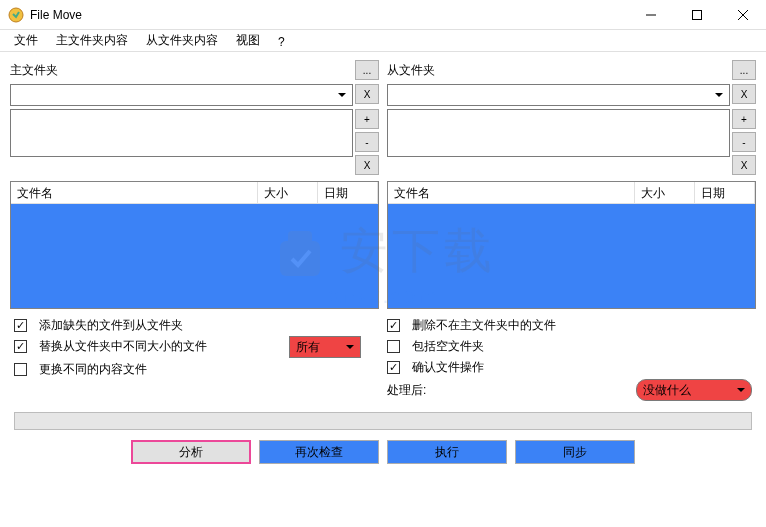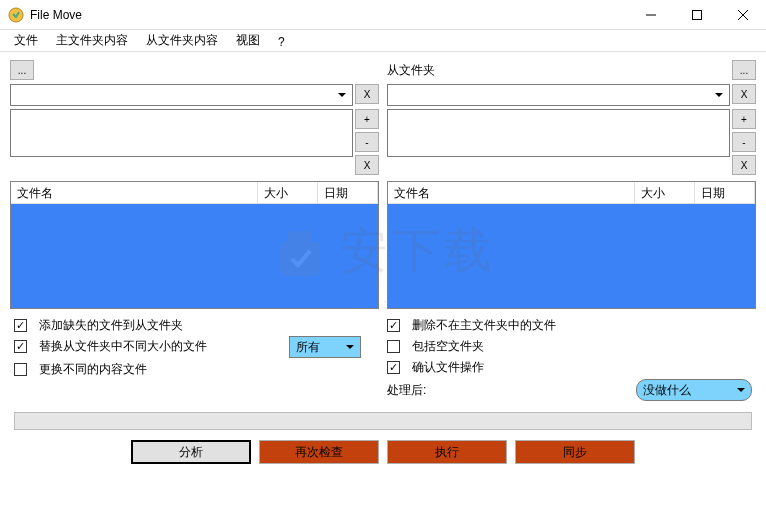--- a/index.html
+++ b/index.html
@@ -27,30 +27,30 @@
 .th { padding: 3px 6px; border-right: 1px solid #e0e0e0; font-size: 12px; }
 .th.name { flex: 1; }
 .th.size { width: 60px; text-align: left; }
 .th.date { width: 60px; }
 .options-area { padding: 6px 14px 0 14px; display: flex; gap: 8px; }
 .opt-col { flex: 1; }
 .checkbox-row { display: flex; align-items: center; height: 21px; gap: 12px; }
 .chk { width: 13px; height: 13px; border: 1px solid #333; background: #fff; display: flex; align-items: center; justify-content: center; cursor: pointer; }
 .chk.checked::after { content: "✓"; font-size: 11px; line-height: 1; color: #000; }
 .select-row { display: flex; align-items: center; height: 24px; gap: 8px; }
-.select-box { width: 72px; height: 22px; border: 1px solid #7a7a7a; background: #7dd3fc; padding: 2px 18px 2px 6px; position: relative; cursor: pointer; }
+.select-box { width: 72px; height: 22px; border: 1px solid #7a7a7a; background: #ef4444; padding: 2px 18px 2px 6px; position: relative; cursor: pointer; }
 .select-box::after { content: ""; position: absolute; right: 6px; top: 8px; border-left: 4px solid transparent; border-right: 4px solid transparent; border-top: 4px solid #000; }
 .select-box.wide { width: 116px; border-radius: 10px; }
 .process-row { display: flex; align-items: center; height: 24px; gap: 8px; }
 .process-label { width: 60px; }
 .progress-area { padding: 10px 14px 4px 14px; }
 .progress-bar { height: 18px; border: 1px solid #bcbcbc; background: #e6e6e6; }
 .bottom-buttons { display: flex; justify-content: center; gap: 8px; padding: 6px 0 8px 0; }
-.action-btn { width: 120px; height: 24px; border: 1px solid #adadad; background: #c2410c; cursor: pointer; display: flex; align-items: center; justify-content: center; font-size: 12px; }
-.action-btn.primary { border: 2px solid #000000; background: #e1e1e1; }
+.action-btn { width: 120px; height: 24px; border: 1px solid #adadad; background: #3b82f6; cursor: pointer; display: flex; align-items: center; justify-content: center; font-size: 12px; }
+.action-btn.primary { border: 2px solid #ec4899; background: #e1e1e1; }
 .watermark { position: absolute; left: 50%; top: 50%; transform: translate(-50%, -50%); pointer-events: none; opacity: 0.12; display: flex; flex-direction: column; align-items: center; }
 .watermark-text { font-size: 48px; font-weight: normal; color: #666; letter-spacing: 4px; }
 .watermark-sub { font-size: 22px; color: #3b82f6; letter-spacing: 2px; }
 .opt-col .select-row-end { justify-content: flex-end; margin-top: -22px; padding-right: 18px; }
 </style>
 </head>
 <body>
 
 <div class="titlebar">
   <span class="titlebar-icon">
@@ -84,20 +84,21 @@
   <div class="menu-item">文件</div>
   <div class="menu-item">主文件夹内容</div>
   <div class="menu-item">从文件夹内容</div>
   <div class="menu-item">视图</div>
   <div class="menu-item">?</div>
 </div>
 
 <div class="main">
   <div class="pane">
     <div class="pane-header">
+      <span class="pane-label">主文件夹</span>
       <button class="btn-small">...</button>
     </div>
     <div class="combo-row">
       <div class="combo"></div>
       <button class="btn-small">X</button>
     </div>
     <div class="list-row">
       <div class="listbox"></div>
       <div class="btn-stack">
         <button class="btn-small">+</button>

